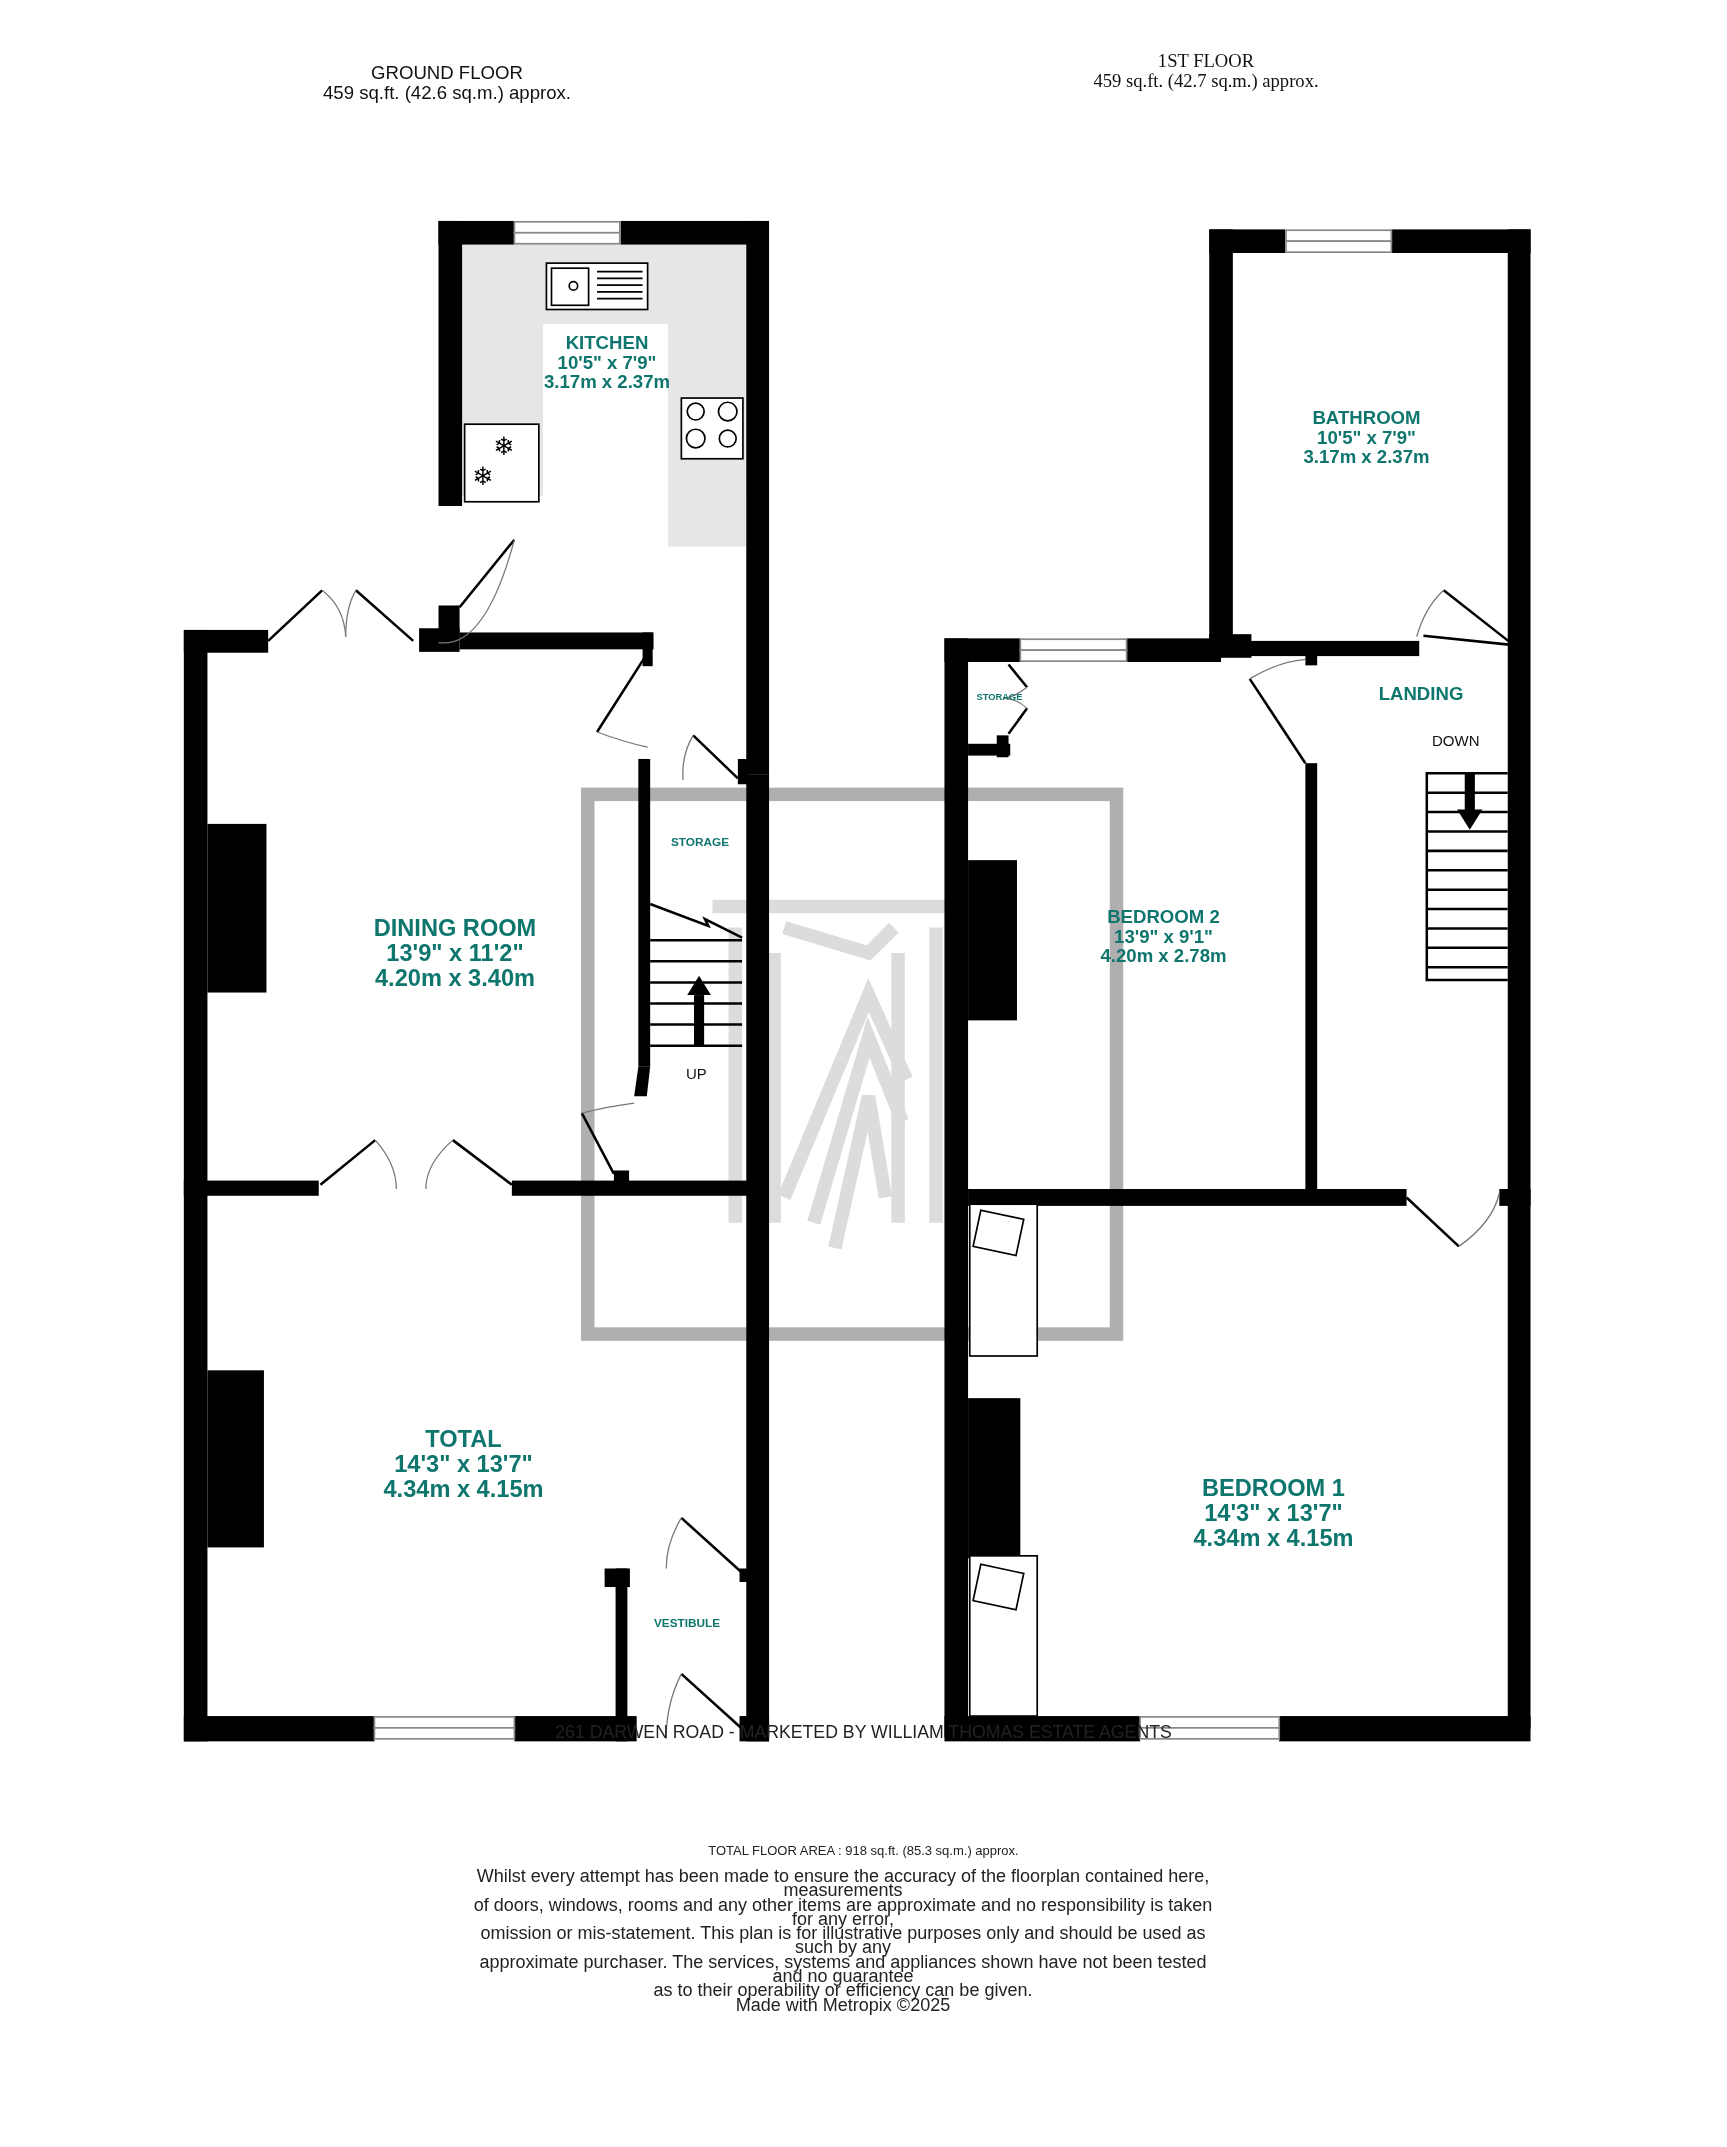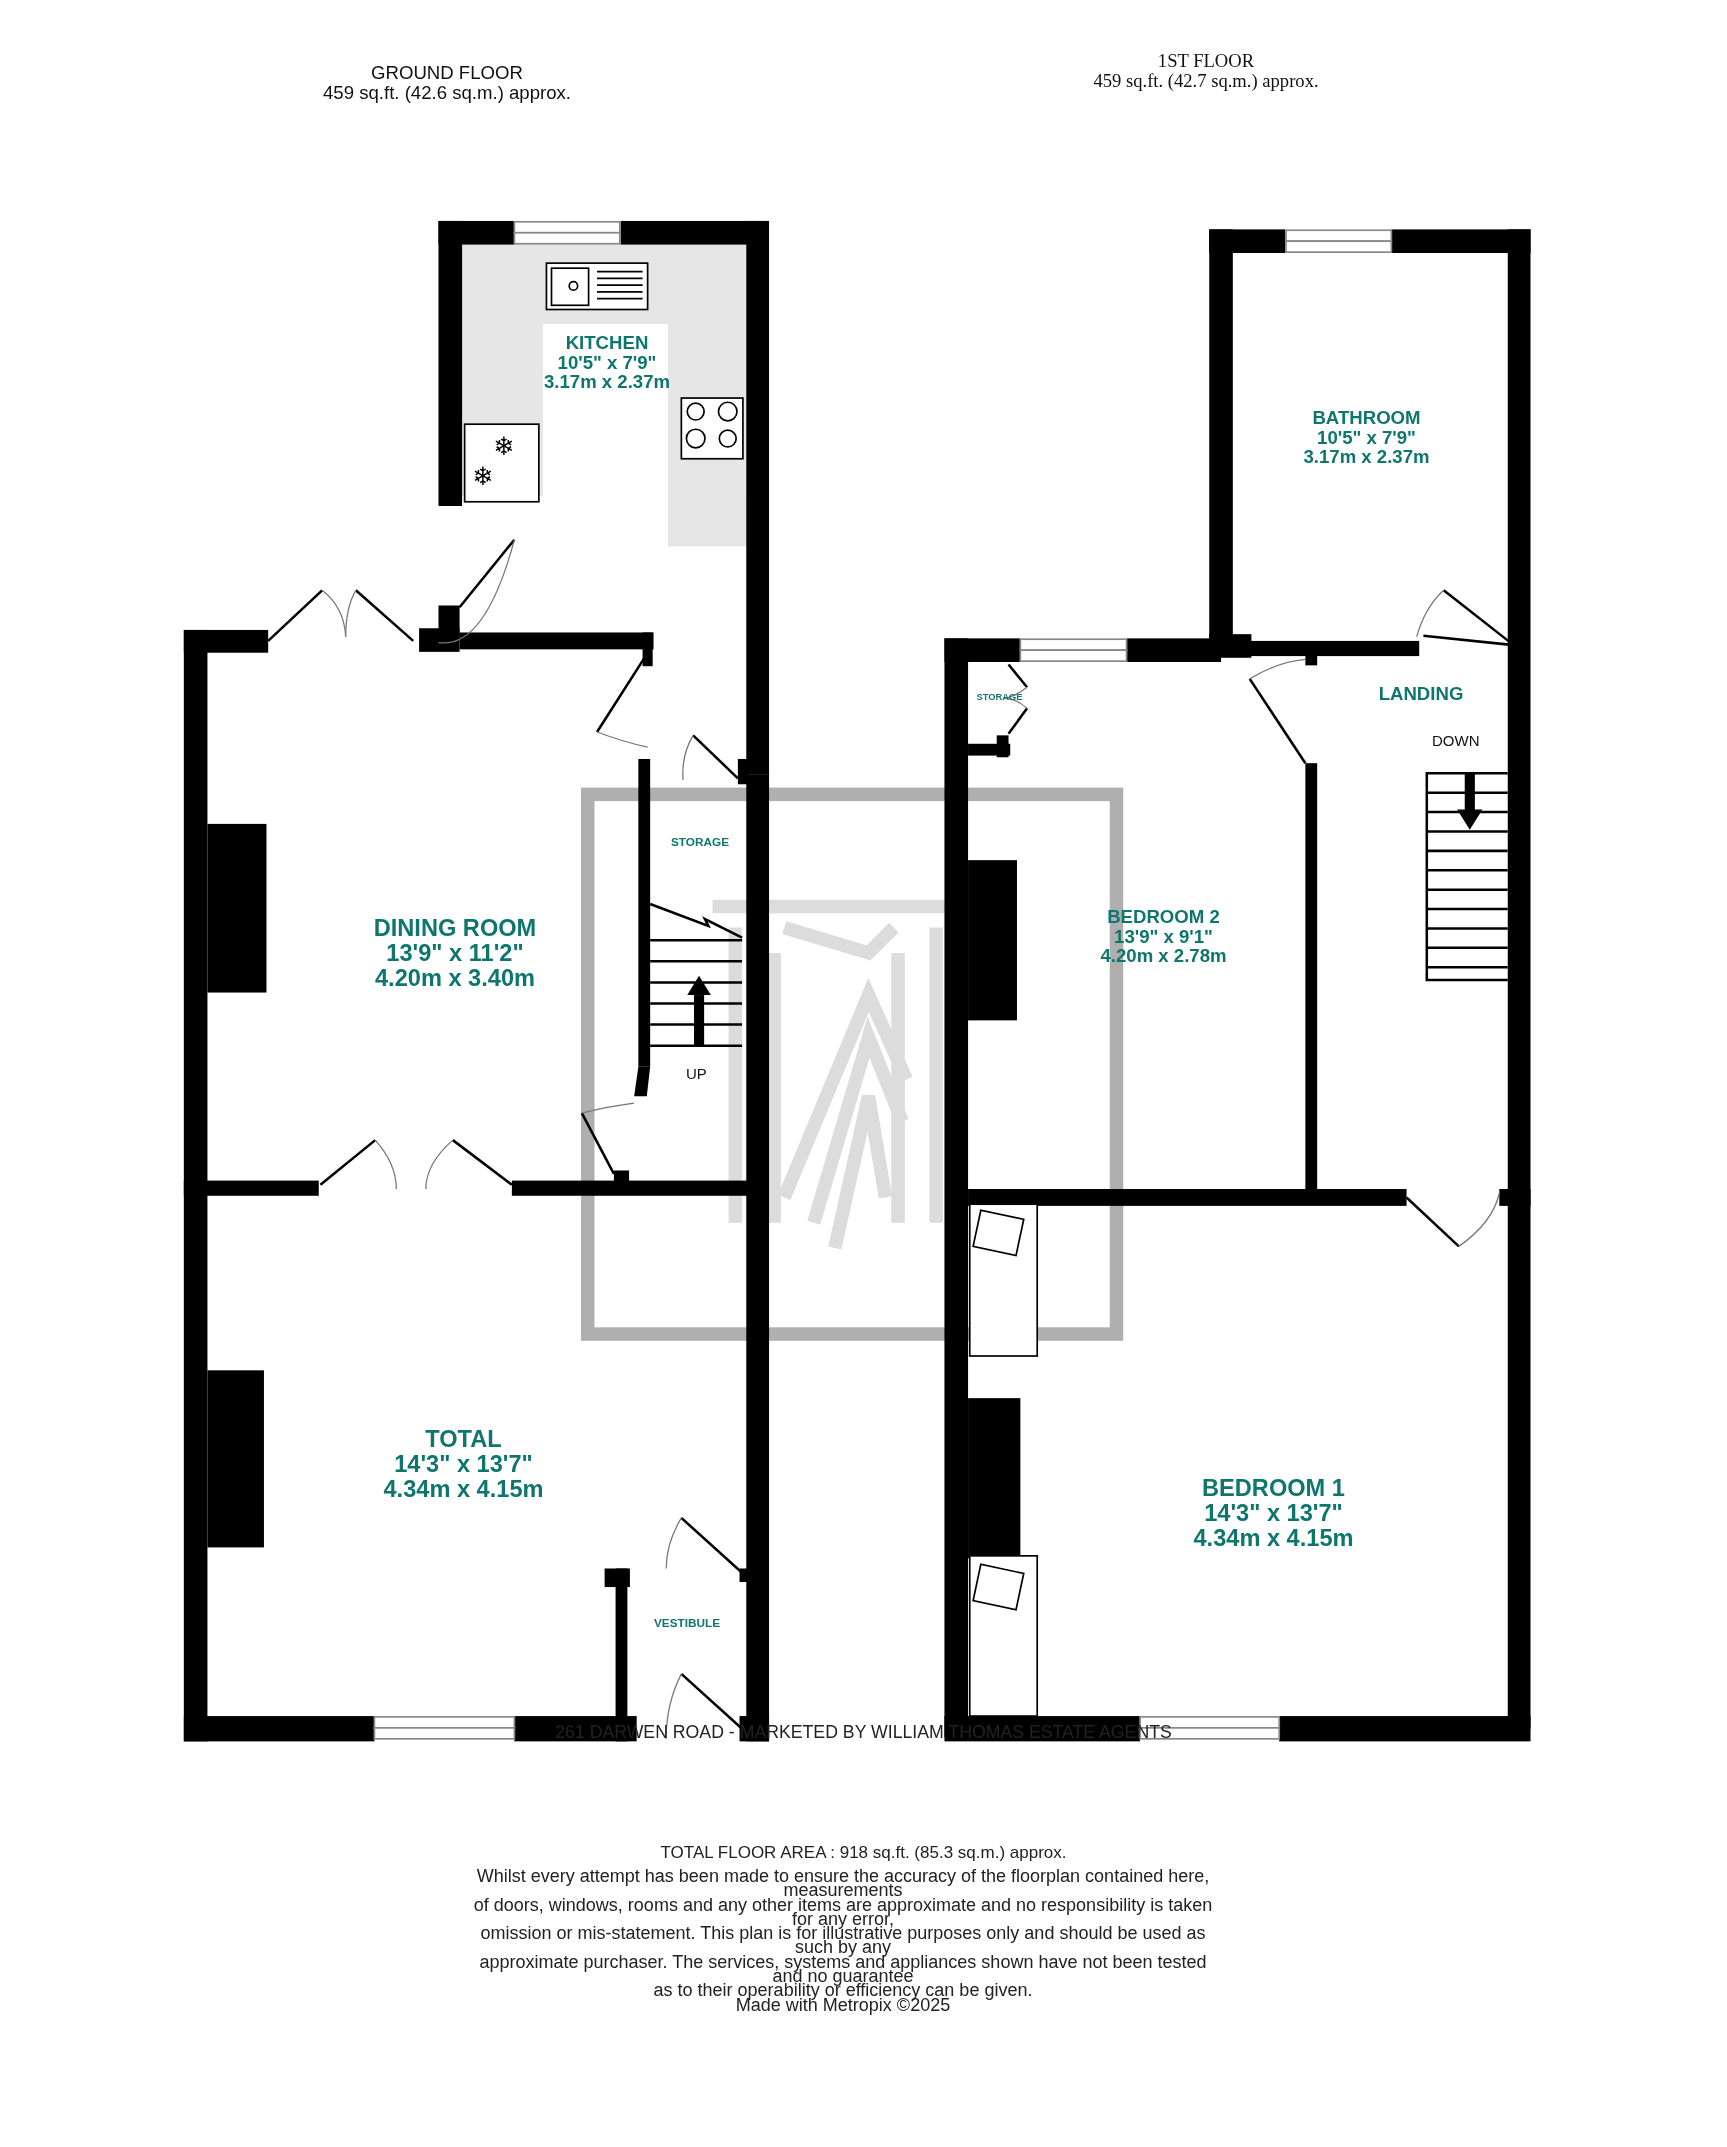--- a/index.html
+++ b/index.html
@@ -293,21 +293,21 @@
   <span class="n">LANDING</span>
 </div>
 
 <div class="room-label xs" style="left:971px; top:693px; width:57px;">
   <span class="n">STORAGE</span>
 </div>
 
 <div class="plain" style="left:1432px; top:732px;">DOWN</div>
 
 <div class="f-line" style="top:1706px; font-size:17.7px; color:#222;margin-top:16px;">261 DARWEN ROAD - MARKETED BY WILLIAM THOMAS ESTATE AGENTS</div>
-<div class="f-line" style="top:1843px; font-size:17px; color:#222;">TOTAL FLOOR AREA : 918 sq.ft. (85.3 sq.m.) approx.</div>
+<div class="f-line" style="top:1843px; font-size:13px; color:#222;">TOTAL FLOOR AREA : 918 sq.ft. (85.3 sq.m.) approx.</div>
 <div class="disclaimer" style="top:1869px;">
   <div>Whilst every attempt has been made to ensure the accuracy of the floorplan contained here, measurements</div>
   <div>of doors, windows, rooms and any other items are approximate and no responsibility is taken for any error,</div>
   <div>omission or mis-statement. This plan is for illustrative purposes only and should be used as such by any</div>
   <div>approximate purchaser. The services, systems and appliances shown have not been tested and no guarantee</div>
   <div>as to their operability or efficiency can be given.</div>
   <div>Made with Metropix ©2025</div>
 </div>
 
 

